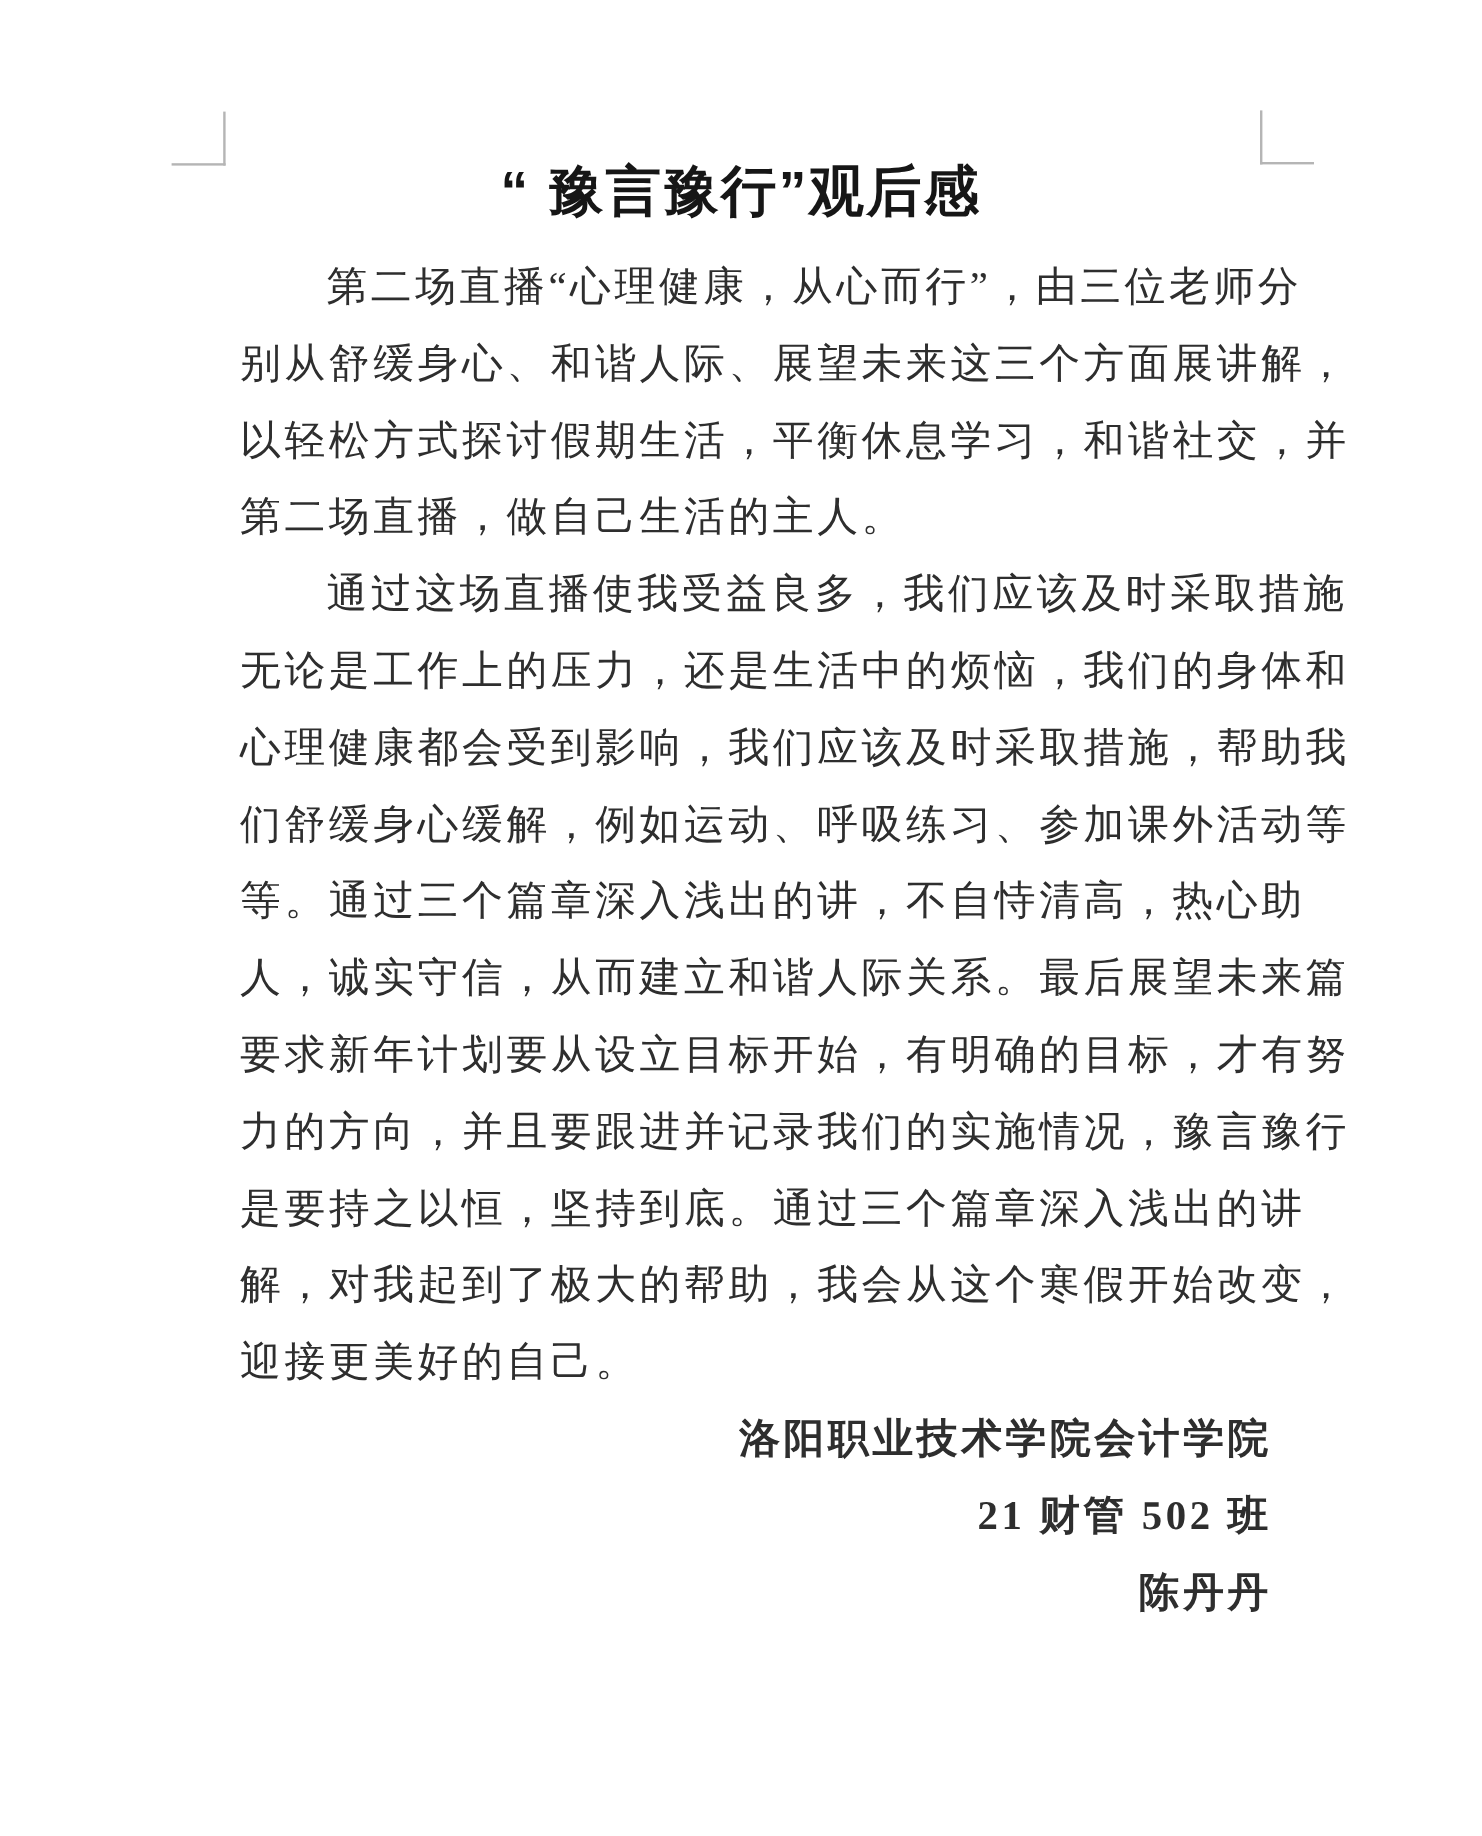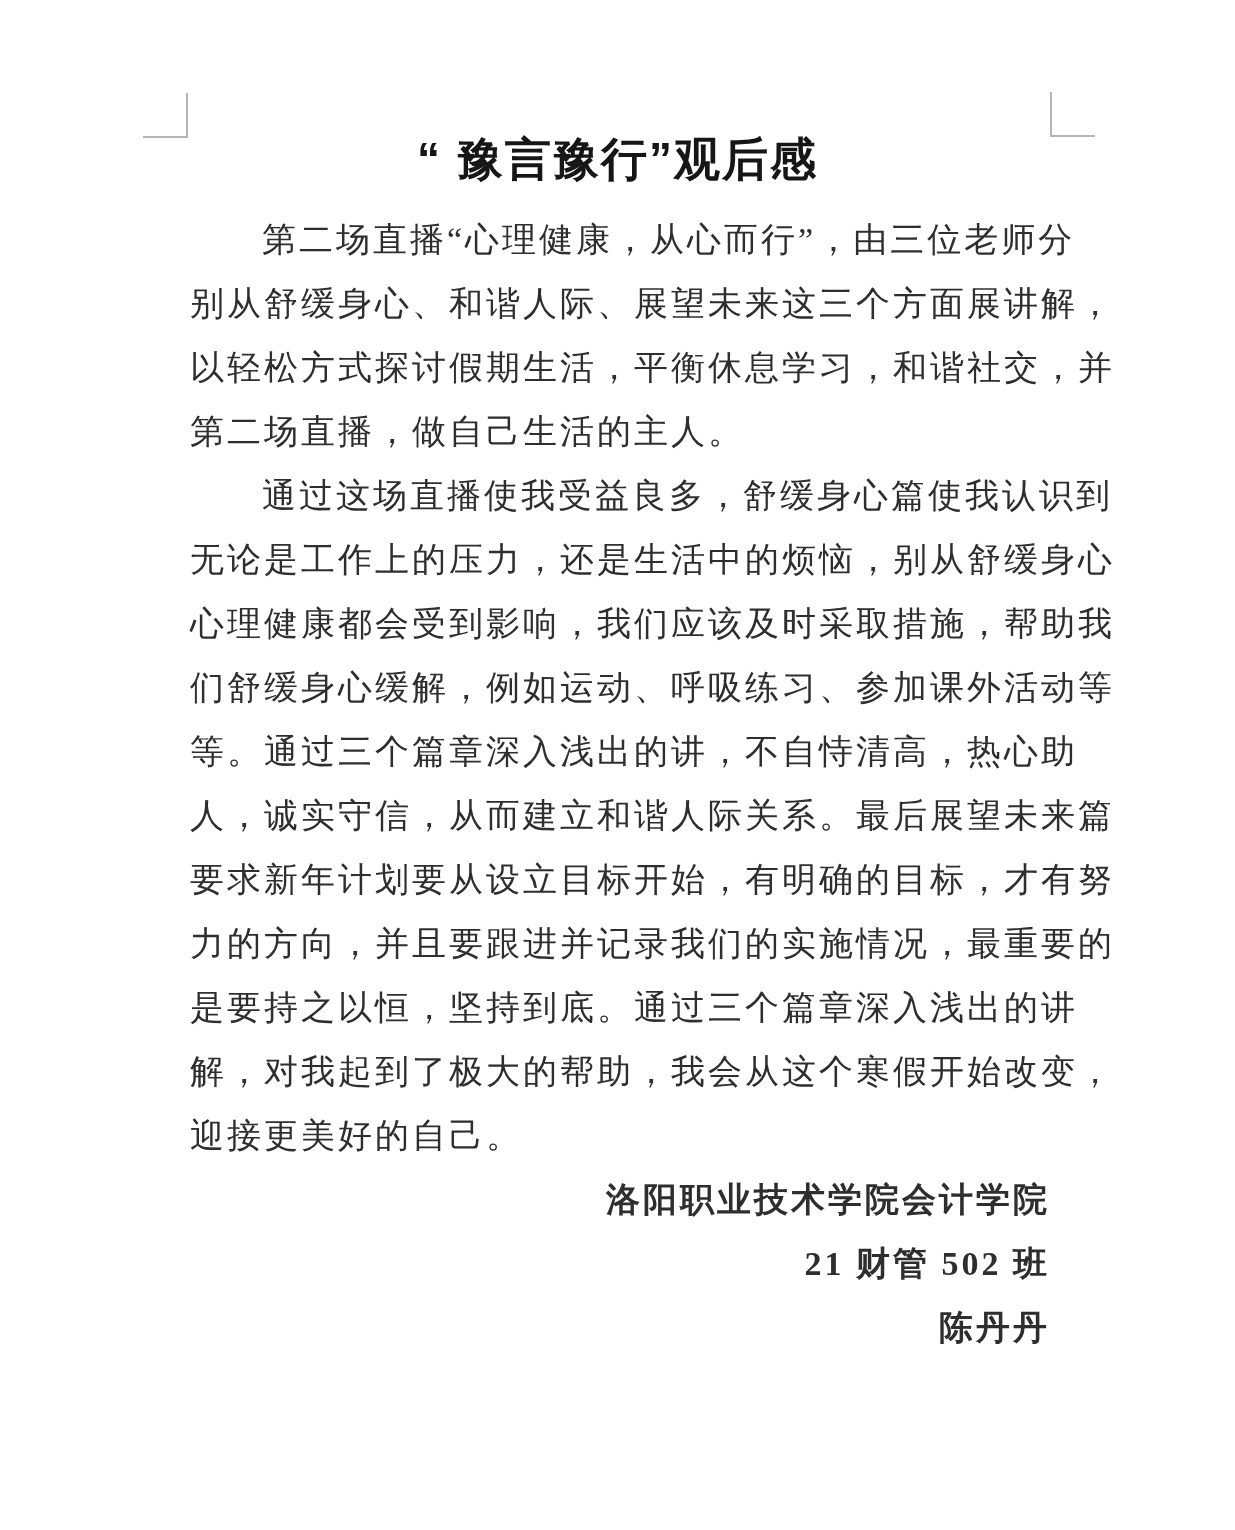--- a/index.html
+++ b/index.html
@@ -30,21 +30,21 @@
     font-family: "Liberation Sans", "DejaVu Sans", sans-serif;
     font-weight: bold;
     font-size: 46px;
     line-height: 58px;
     letter-spacing: 2px;
     color: #161616;
   }
   .doc-body {
     position: absolute;
     top: 208px;
-    left: 190px;
+    left: 200px;
     width: 860px;
     font-family: "Liberation Serif", "DejaVu Serif", serif;
     font-size: 34px;
     color: #2e2e2e;
     letter-spacing: 3px;
   }
   .line {
     height: 64px;
     line-height: 64px;
     white-space: nowrap;
@@ -61,28 +61,28 @@
   <div class="crop-mark tl"></div>
   <div class="crop-mark tr"></div>
 
   <h1 class="title">“ 豫言豫行”观后感</h1>
 
   <div class="doc-body">
     <div class="line indent">第二场直播“心理健康，从心而行”，由三位老师分</div>
     <div class="line">别从舒缓身心、和谐人际、展望未来这三个方面展讲解，</div>
     <div class="line">以轻松方式探讨假期生活，平衡休息学习，和谐社交，并</div>
     <div class="line">第二场直播，做自己生活的主人。</div>
-    <div class="line indent">通过这场直播使我受益良多，舒缓身心篇使我认识到</div>
-    <div class="line">无论是工作上的压力，还是生活中的烦恼，别从舒缓身心</div>
+    <div class="line indent">通过这场直播使我受益良多，我们应该及时采取措施</div>
+    <div class="line">无论是工作上的压力，还是生活中的烦恼，我们的身体和</div>
     <div class="line">心理健康都会受到影响，我们应该及时采取措施，帮助我</div>
     <div class="line">们舒缓身心缓解，例如运动、呼吸练习、参加课外活动等</div>
     <div class="line">等。通过三个篇章深入浅出的讲，不自恃清高，热心助</div>
     <div class="line">人，诚实守信，从而建立和谐人际关系。最后展望未来篇</div>
     <div class="line">要求新年计划要从设立目标开始，有明确的目标，才有努</div>
-    <div class="line">力的方向，并且要跟进并记录我们的实施情况，最重要的</div>
+    <div class="line">力的方向，并且要跟进并记录我们的实施情况，豫言豫行</div>
     <div class="line">是要持之以恒，坚持到底。通过三个篇章深入浅出的讲</div>
     <div class="line">解，对我起到了极大的帮助，我会从这个寒假开始改变，</div>
     <div class="line">迎接更美好的自己。</div>
     <div class="line right">洛阳职业技术学院会计学院</div>
     <div class="line right">21 财管 502 班</div>
     <div class="line right">陈丹丹</div>
   </div>
 
 </div>
 

